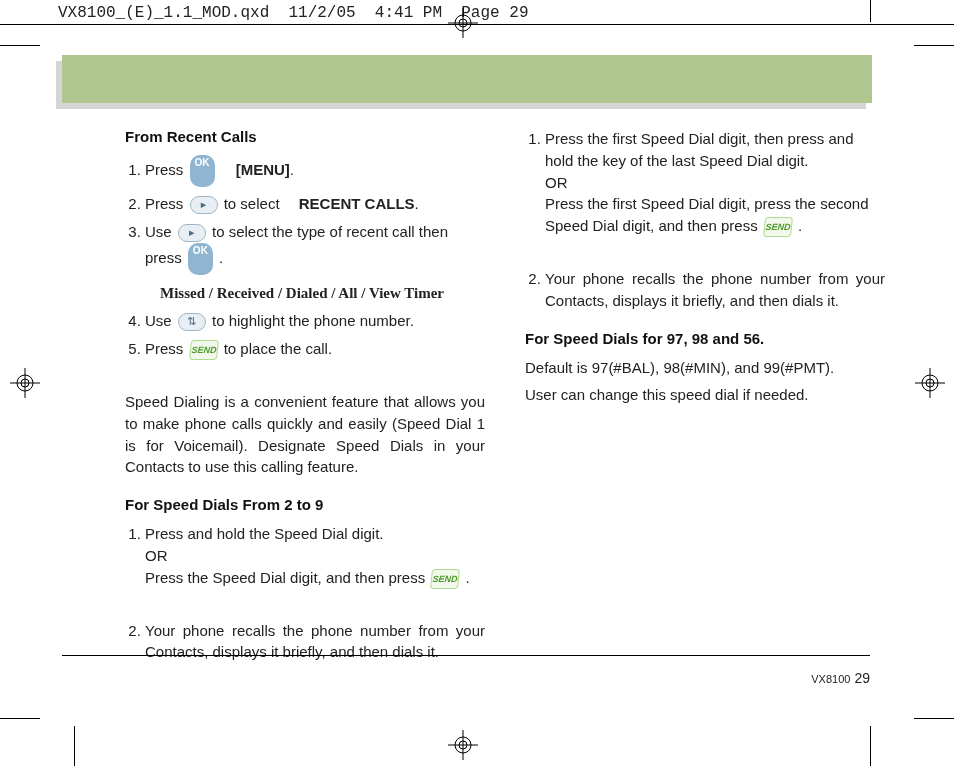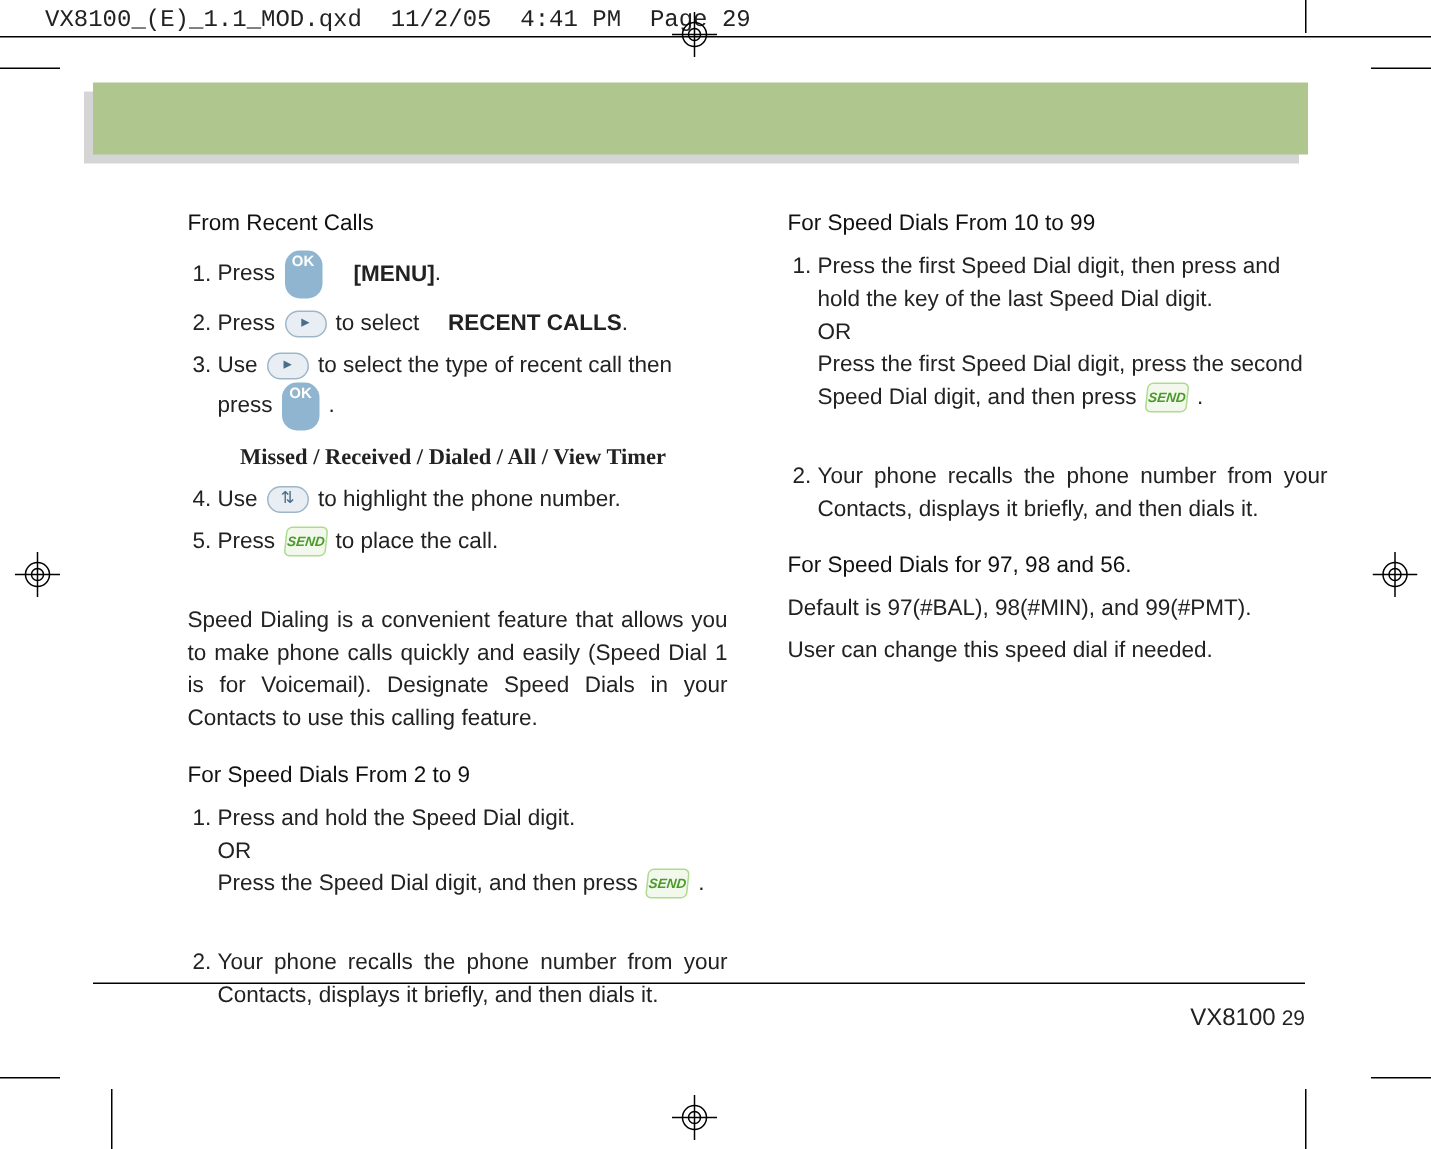--- a/index.html
+++ b/index.html
@@ -10,21 +10,21 @@
     font-size: 15px;
     color: #222;
     width: 954px;
     height: 766px;
     position: relative;
     overflow: hidden;
   }
   .header-line {
     font-family: "Courier New", monospace;
     font-size: 16px;
-    padding: 4px 10px 2px 30px;
+    padding: 4px 10px 2px 58px;
     border-bottom: 1px solid #000;
     white-space: pre;
   }
   .green-band {
     position: absolute;
     left: 62px;
     top: 55px;
     width: 810px;
     height: 48px;
     background: #AFC78F;
@@ -36,22 +36,22 @@
     left: 125px;
     width: 760px;
     display: flex;
     gap: 40px;
   }
   .col {
     flex: 1 1 0;
   }
   h4 {
     font-size: 15px;
-    font-weight: normal;
-    margin: 12px 0 10px 0;
+    font-weight: bold;
+    margin: 0 0 10px 0;
     color: #111;
   }
   p, li {
     font-size: 15px;
     line-height: 1.45;
     color: #222;
   }
   p { margin: 6px 0 18px 0; }
   ol {
     padding-left: 20px;
@@ -108,21 +108,21 @@
     width: 808px;
     top: 655px;
     border-top: 1px solid #000;
   }
   .page-num {
     position: absolute;
     right: 84px;
     top: 670px;
     font-size: 14px;
   }
-  .page-num .model { font-size: 16px; margin-right: 4px; margin-top: 32px; }
+  .page-num .model { font-size: 11px; margin-right: 4px; margin-top: 32px; }
   
   .reg {
     position: absolute;
     width: 30px;
     height: 30px;
   }
   .reg svg { width:30px; height:30px; display:block; }
   .crop-v {
     position: absolute;
     border-left: 1px solid #000;
@@ -184,21 +184,20 @@
         <span>Press and hold the Speed Dial digit.</span><br>
         <span>OR</span><br>
         <span>Press the Speed Dial digit, and then press </span>
         <span class="icon-send">SEND</span><span> .</span>
       </li>
       <li class="justify">Your phone recalls the phone number from your Contacts, displays it briefly, and then dials it.</li>
     </ol>
   </div>
 
   <div class="col">
-    <h4>For Speed Dials From 10 to 99</h4>
     <ol>
       <li>
         <span>Press the first Speed Dial digit, then press and hold the key of the last Speed Dial digit.</span><br>
         <span>OR</span><br>
         <span>Press the first Speed Dial digit, press the second Speed Dial digit, and then press </span>
         <span class="icon-send">SEND</span><span> .</span>
       </li>
       <li class="justify">Your phone recalls the phone number from your Contacts, displays it briefly, and then dials it.</li>
     </ol>
 

